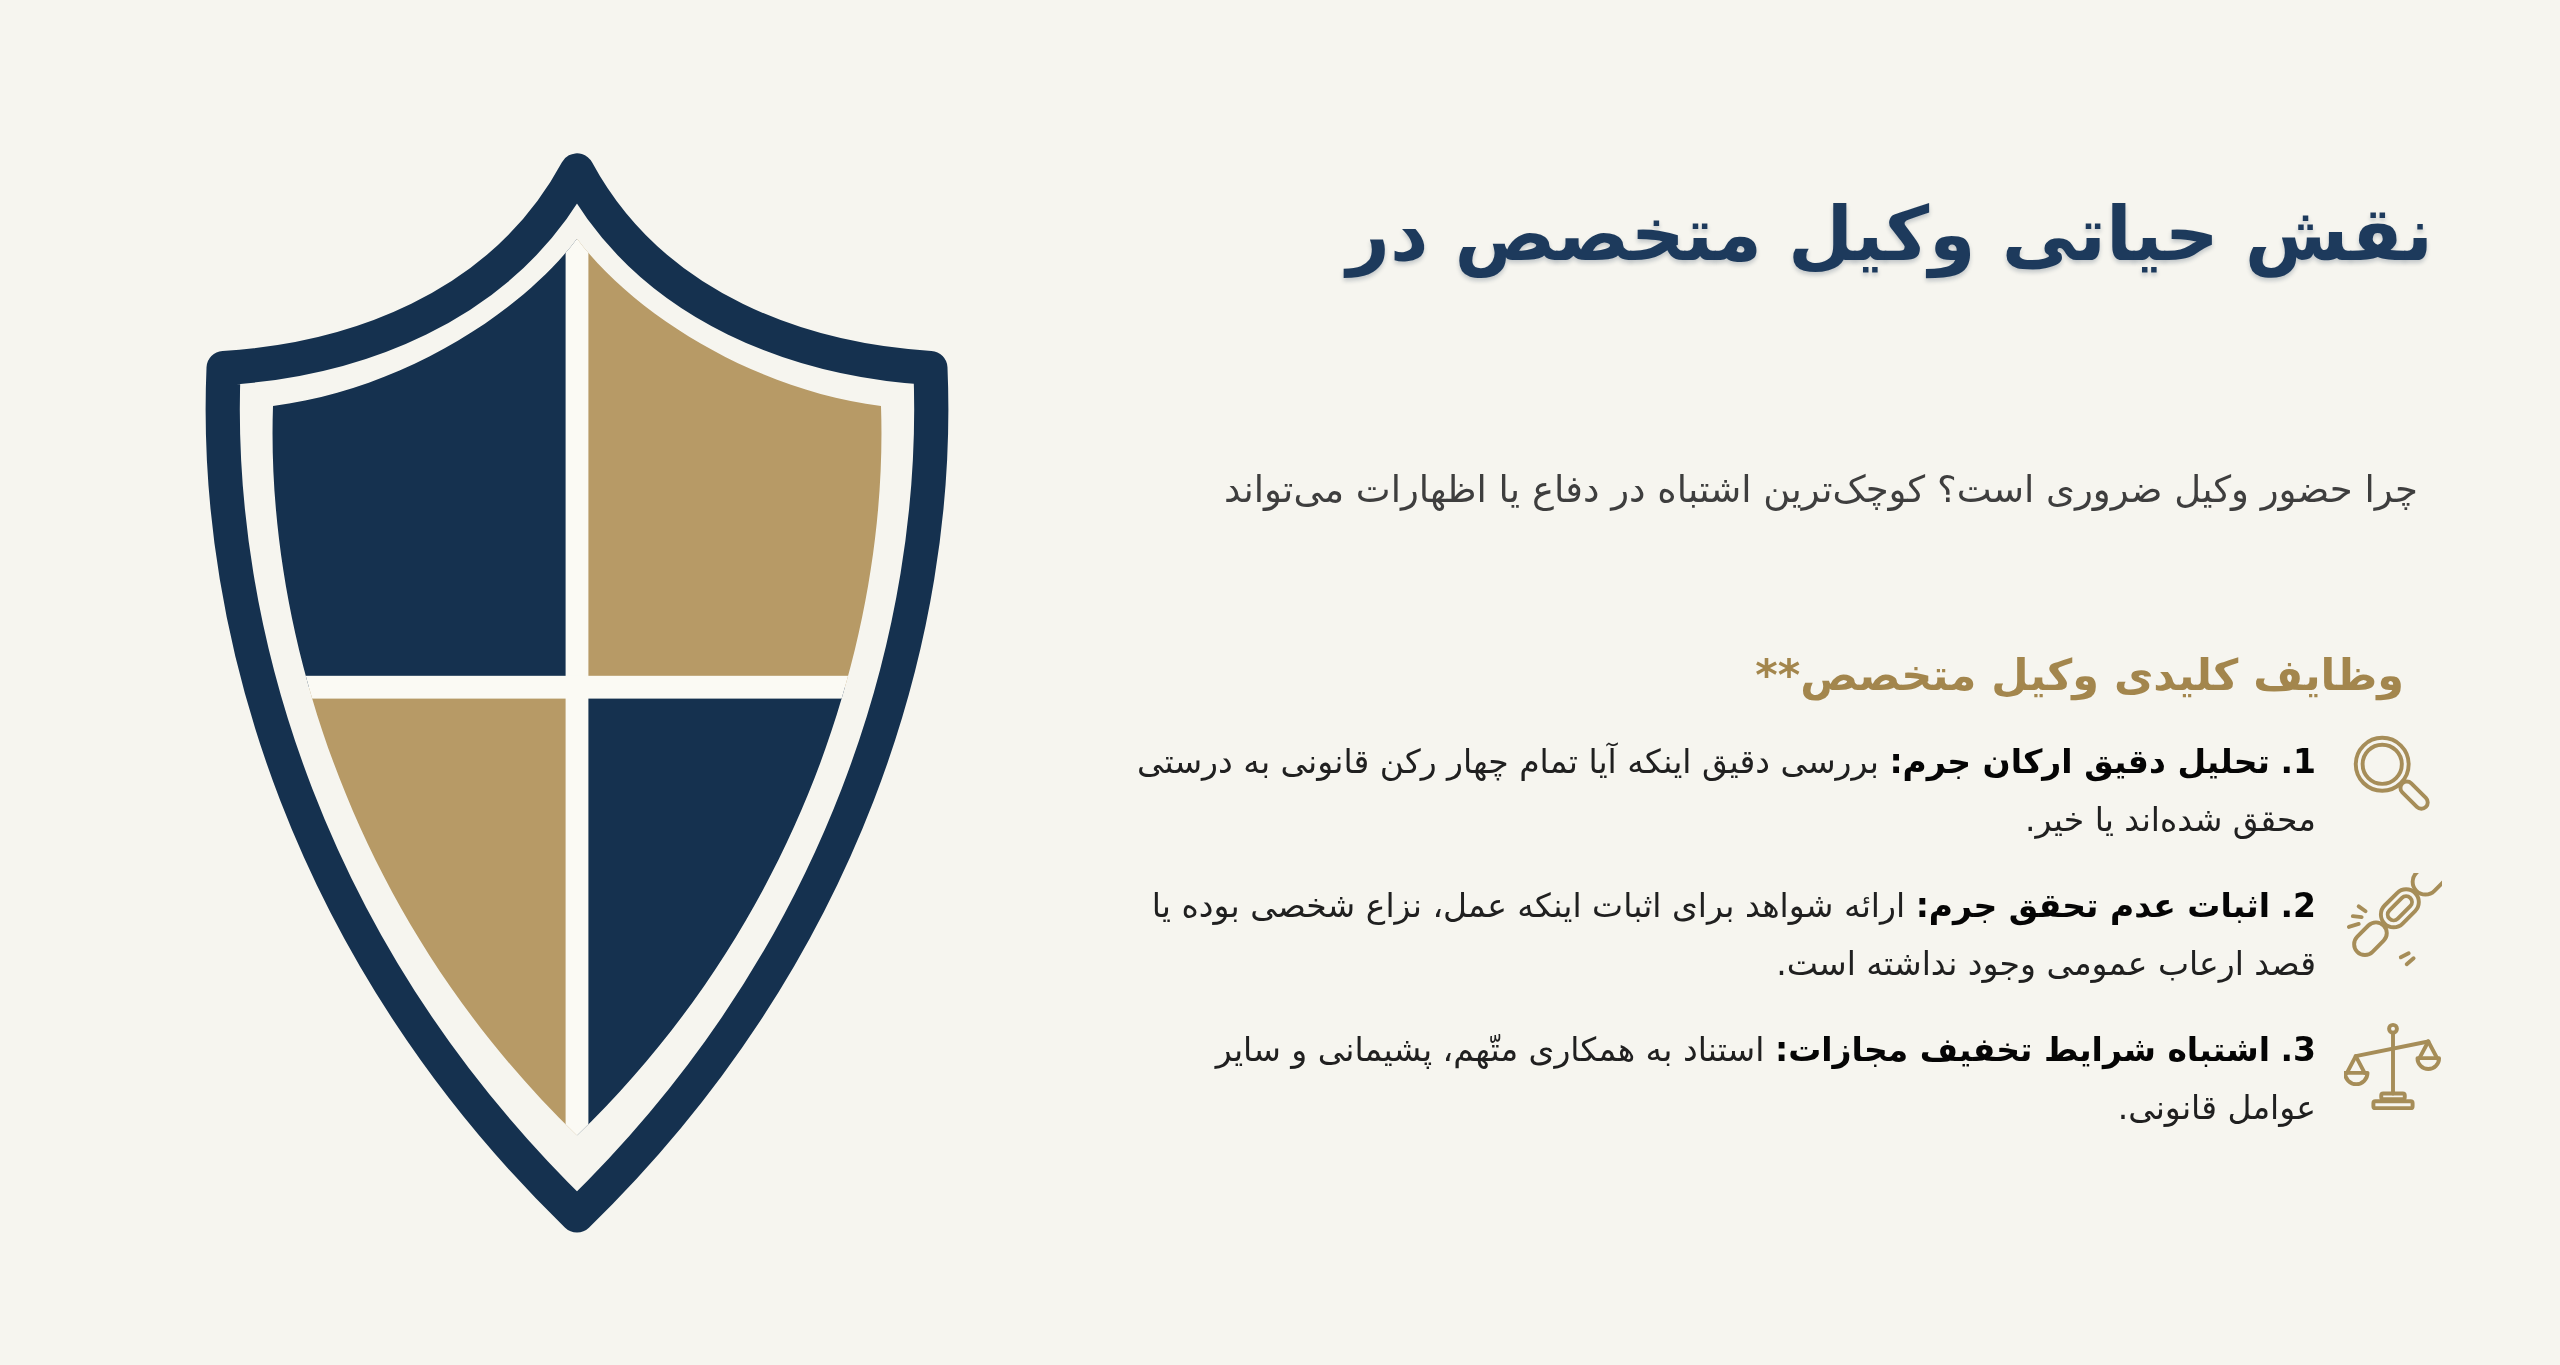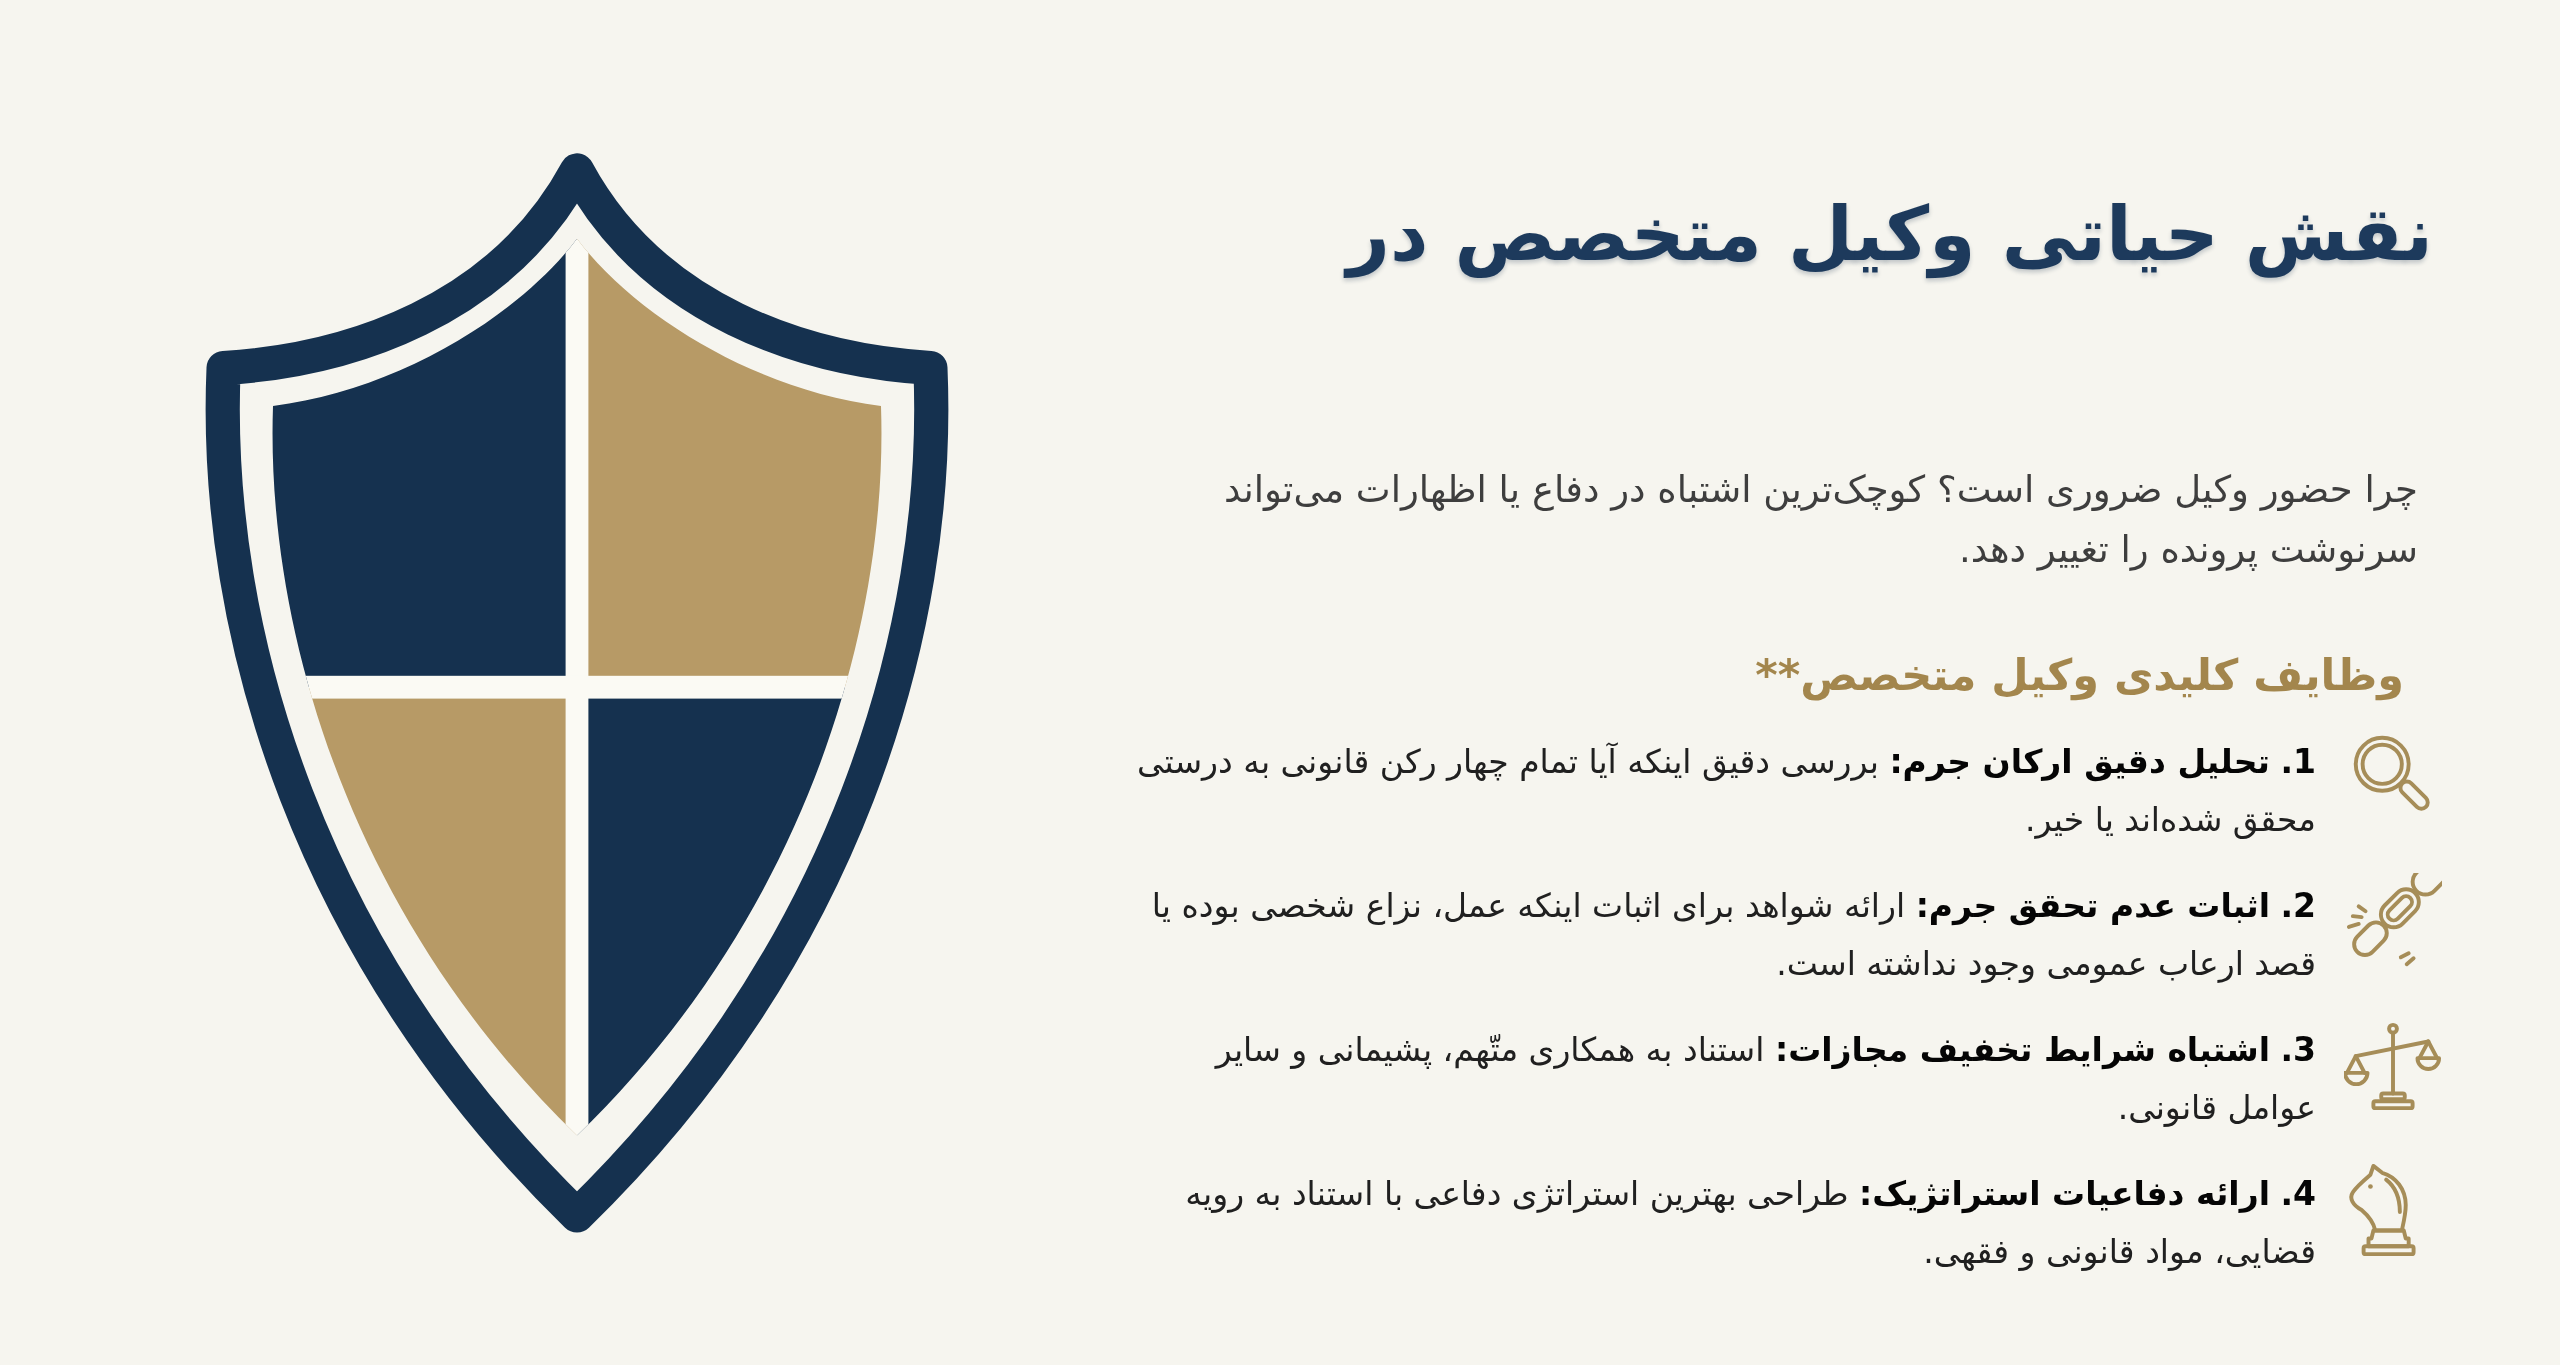--- a/index.html
+++ b/index.html
@@ -74,21 +74,20 @@
 
     <path d="M100 8 C80 45 40 58 7 60 C4 130 30 215 100 283 C170 215 196 130 193 60 C160 58 120 45 100 8 Z" fill="none" stroke="var(--navy)" stroke-width="9" stroke-linejoin="round"></path>
   </svg>
 
   <div class="title right-col-text">
     <div class="tline">نقش حیاتی وکیل متخصص در</div>
   </div>
 
   <div class="subtitle right-col-text">
     <div class="sline">چرا حضور وکیل ضروری است؟ کوچک‌ترین اشتباه در دفاع یا اظهارات می‌تواند</div>
-    <div class="sline">سرنوشت پرونده را تغییر دهد.</div>
   </div>
 
   <div class="section-heading right-col-text">وظایف کلیدی وکیل متخصص**</div>
 
   <div class="tasks">
 
     <div class="task">
       <div class="task-icon">
         <svg viewBox="0 0 100 100" aria-hidden="true">
           <circle class="ln" cx="39" cy="36" r="27"></circle>
@@ -140,31 +139,15 @@
           <rect class="ln" x="30" y="86" width="40" height="7" rx="2"></rect>
         </svg>
       </div>
       <div class="task-body">
         <span class="num">3.</span>
         <b>اشتباه شرایط تخفیف مجازات:</b>
         <span>استناد به همکاری متّهم، پشیمانی و سایر عوامل قانونی.</span>
       </div>
     </div>
 
-    <div class="task">
-      <div class="task-icon">
-        <svg viewBox="0 0 100 100" aria-hidden="true">
-          <path class="ln" d="M32 71 C30 62 25 56 18 50 C9 45 5 38 9 32 C12 27 20 20 27 14 L30 5 L39 12 C53 16 63 29 63 45 C63 54 61 62 59 71 Z"></path>
-          <path class="ln" d="M43 19 C52 26 57 37 57 52"></path>
-          <circle class="fl" cx="27" cy="26" r="2.4"></circle>
-          <path class="ln" d="M30 71 L61 71 L63 79 L66 79 L66 87 L25 87 L25 79 L28 79 Z"></path>
-          <rect class="ln" x="20" y="87" width="51" height="8" rx="2"></rect>
-        </svg>
-      </div>
-      <div class="task-body">
-        <span class="num">4.</span>
-        <b>ارائه دفاعیات استراتژیک:</b>
-        <span>طراحی بهترین استراتژی دفاعی با استناد به رویه قضایی، مواد قانونی و فقهی.</span>
-      </div>
-    </div>
 
   </div>
 </div>
 
 </body></html>

